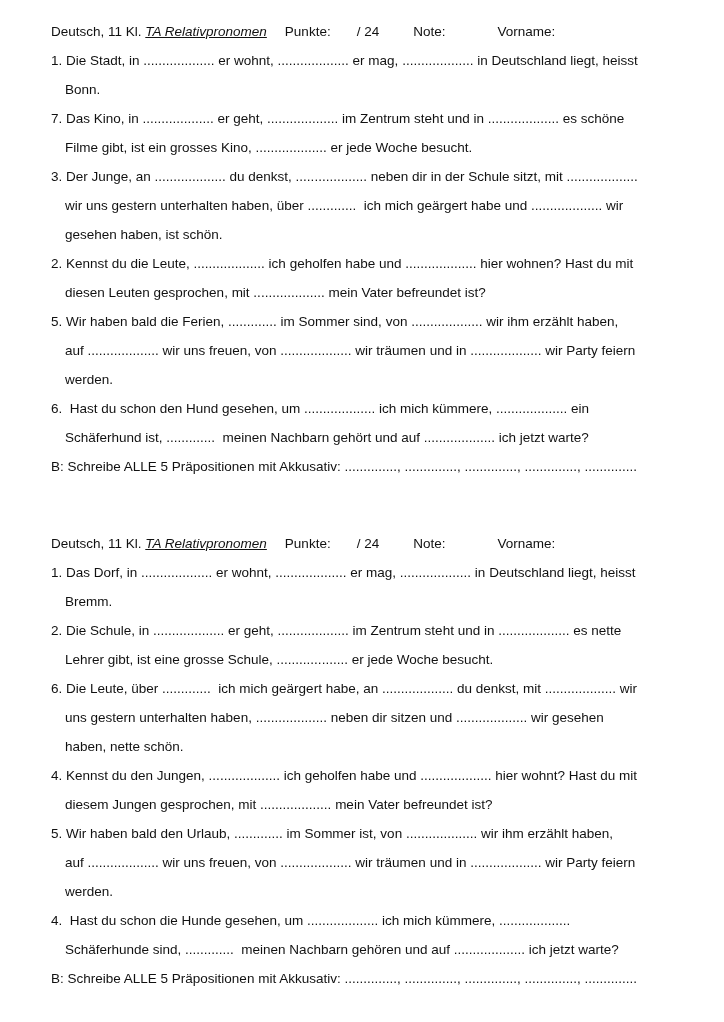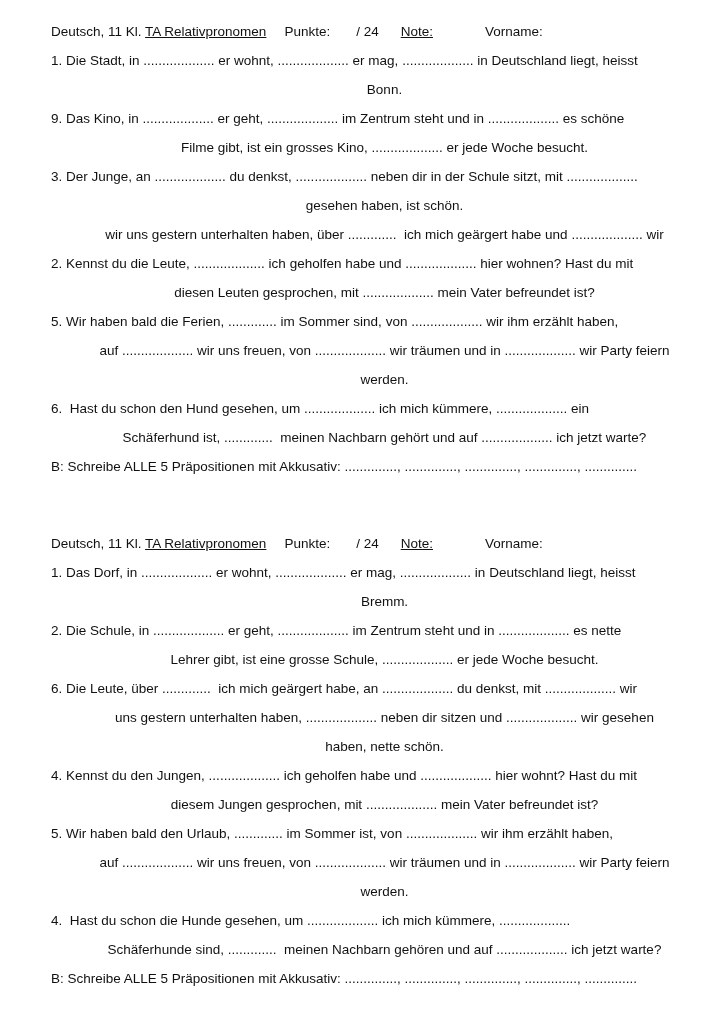--- a/index.html
+++ b/index.html
@@ -17,52 +17,52 @@
   }
   .page {
     padding: 17px 20px 0 51px;
   }
   .section-header {
     line-height: 29px;
     white-space: pre;
   }
   .header-title {
     text-decoration: underline;
+    font-style: italic;
   }
   .header-points-label { margin-left: 18px; }
   .header-points-value { margin-left: 26px; margin-top: 40px; }
-  .header-note-label   { margin-left: 22px; text-decoration: underline; }
+  .header-note-label   { margin-left: 34px; }
   .header-firstname-label { margin-left: 52px; }
   .line {
     line-height: 29px;
     white-space: pre;
   }
   .line.indent {
     padding-left: 14px;
-    text-align: center;
   }
   .worksheet-section.second {
     margin-top: 48px;
   }
 </style>
 </head>
 <body>
 
 <div class="page">
 
   <div class="worksheet-section first">
     <div class="section-header"><span>Deutsch, 11 Kl. </span><span class="header-title">TA Relativpronomen</span><span class="header-points-label">Punkte:</span><span class="header-points-value">/ 24</span><span class="header-note-label">Note:</span><span class="header-firstname-label">Vorname:</span></div>
     <div class="lines">
         <div class="line">1. Die Stadt, in ................... er wohnt, ................... er mag, ................... in Deutschland liegt, heisst</div>
         <div class="line indent">Bonn.</div>
-        <div class="line">9. Das Kino, in ................... er geht, ................... im Zentrum steht und in ................... es schöne</div>
+        <div class="line">7. Das Kino, in ................... er geht, ................... im Zentrum steht und in ................... es schöne</div>
         <div class="line indent">Filme gibt, ist ein grosses Kino, ................... er jede Woche besucht.</div>
         <div class="line">3. Der Junge, an ................... du denkst, ................... neben dir in der Schule sitzt, mit ...................</div>
+        <div class="line indent">wir uns gestern unterhalten haben, über .............  ich mich geärgert habe und ................... wir</div>
         <div class="line indent">gesehen haben, ist schön.</div>
-        <div class="line indent">wir uns gestern unterhalten haben, über .............  ich mich geärgert habe und ................... wir</div>
         <div class="line">2. Kennst du die Leute, ................... ich geholfen habe und ................... hier wohnen? Hast du mit</div>
         <div class="line indent">diesen Leuten gesprochen, mit ................... mein Vater befreundet ist?</div>
         <div class="line">5. Wir haben bald die Ferien, ............. im Sommer sind, von ................... wir ihm erzählt haben,</div>
         <div class="line indent">auf ................... wir uns freuen, von ................... wir träumen und in ................... wir Party feiern</div>
         <div class="line indent">werden.</div>
         <div class="line">6.  Hast du schon den Hund gesehen, um ................... ich mich kümmere, ................... ein</div>
         <div class="line indent">Schäferhund ist, .............  meinen Nachbarn gehört und auf ................... ich jetzt warte?</div>
         <div class="line">B: Schreibe ALLE 5 Präpositionen mit Akkusativ: .............., .............., .............., .............., ..............</div>
       </div>
   </div>

